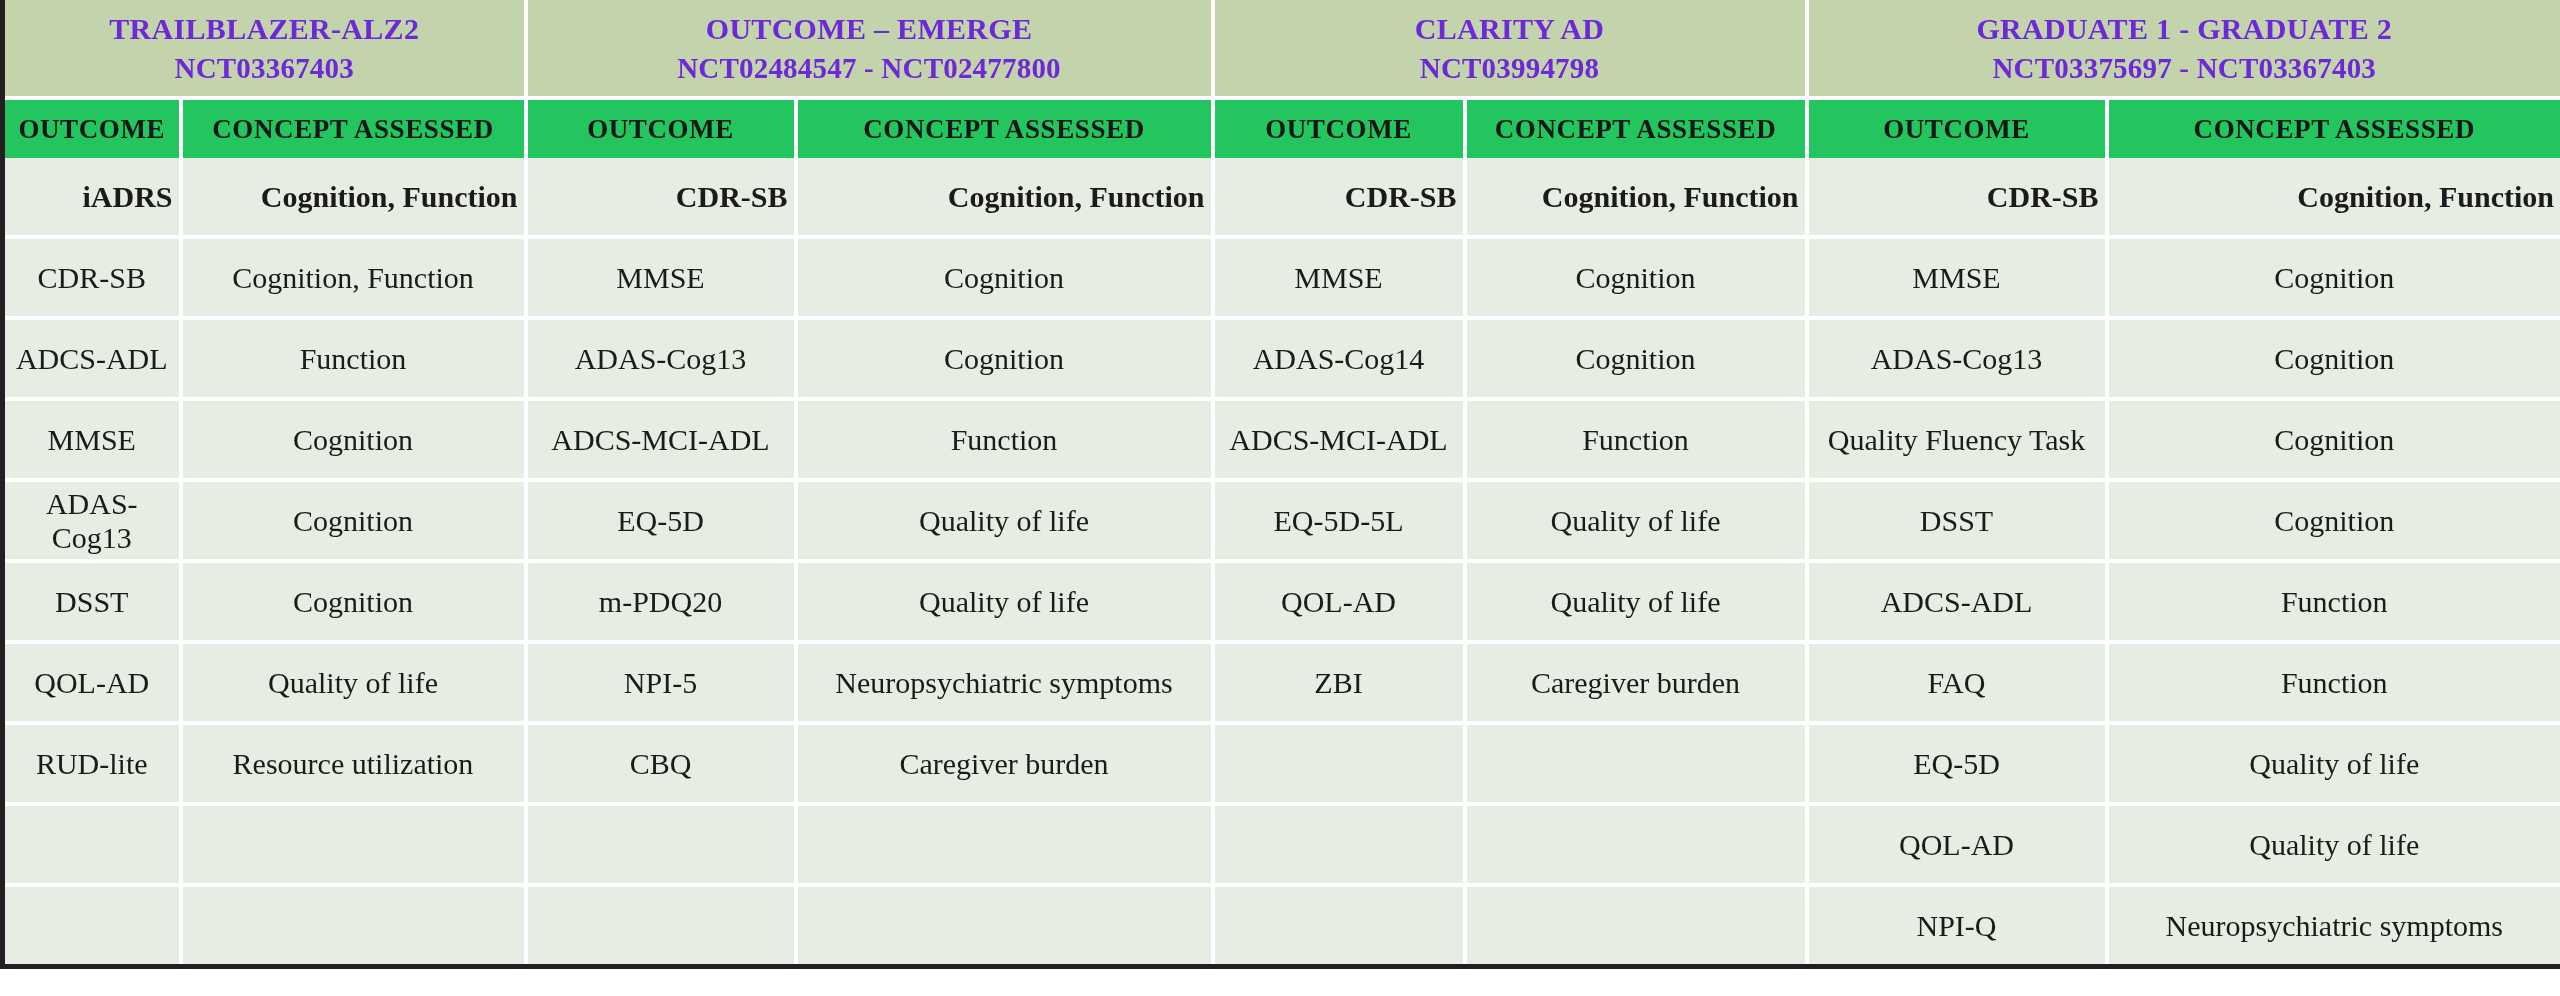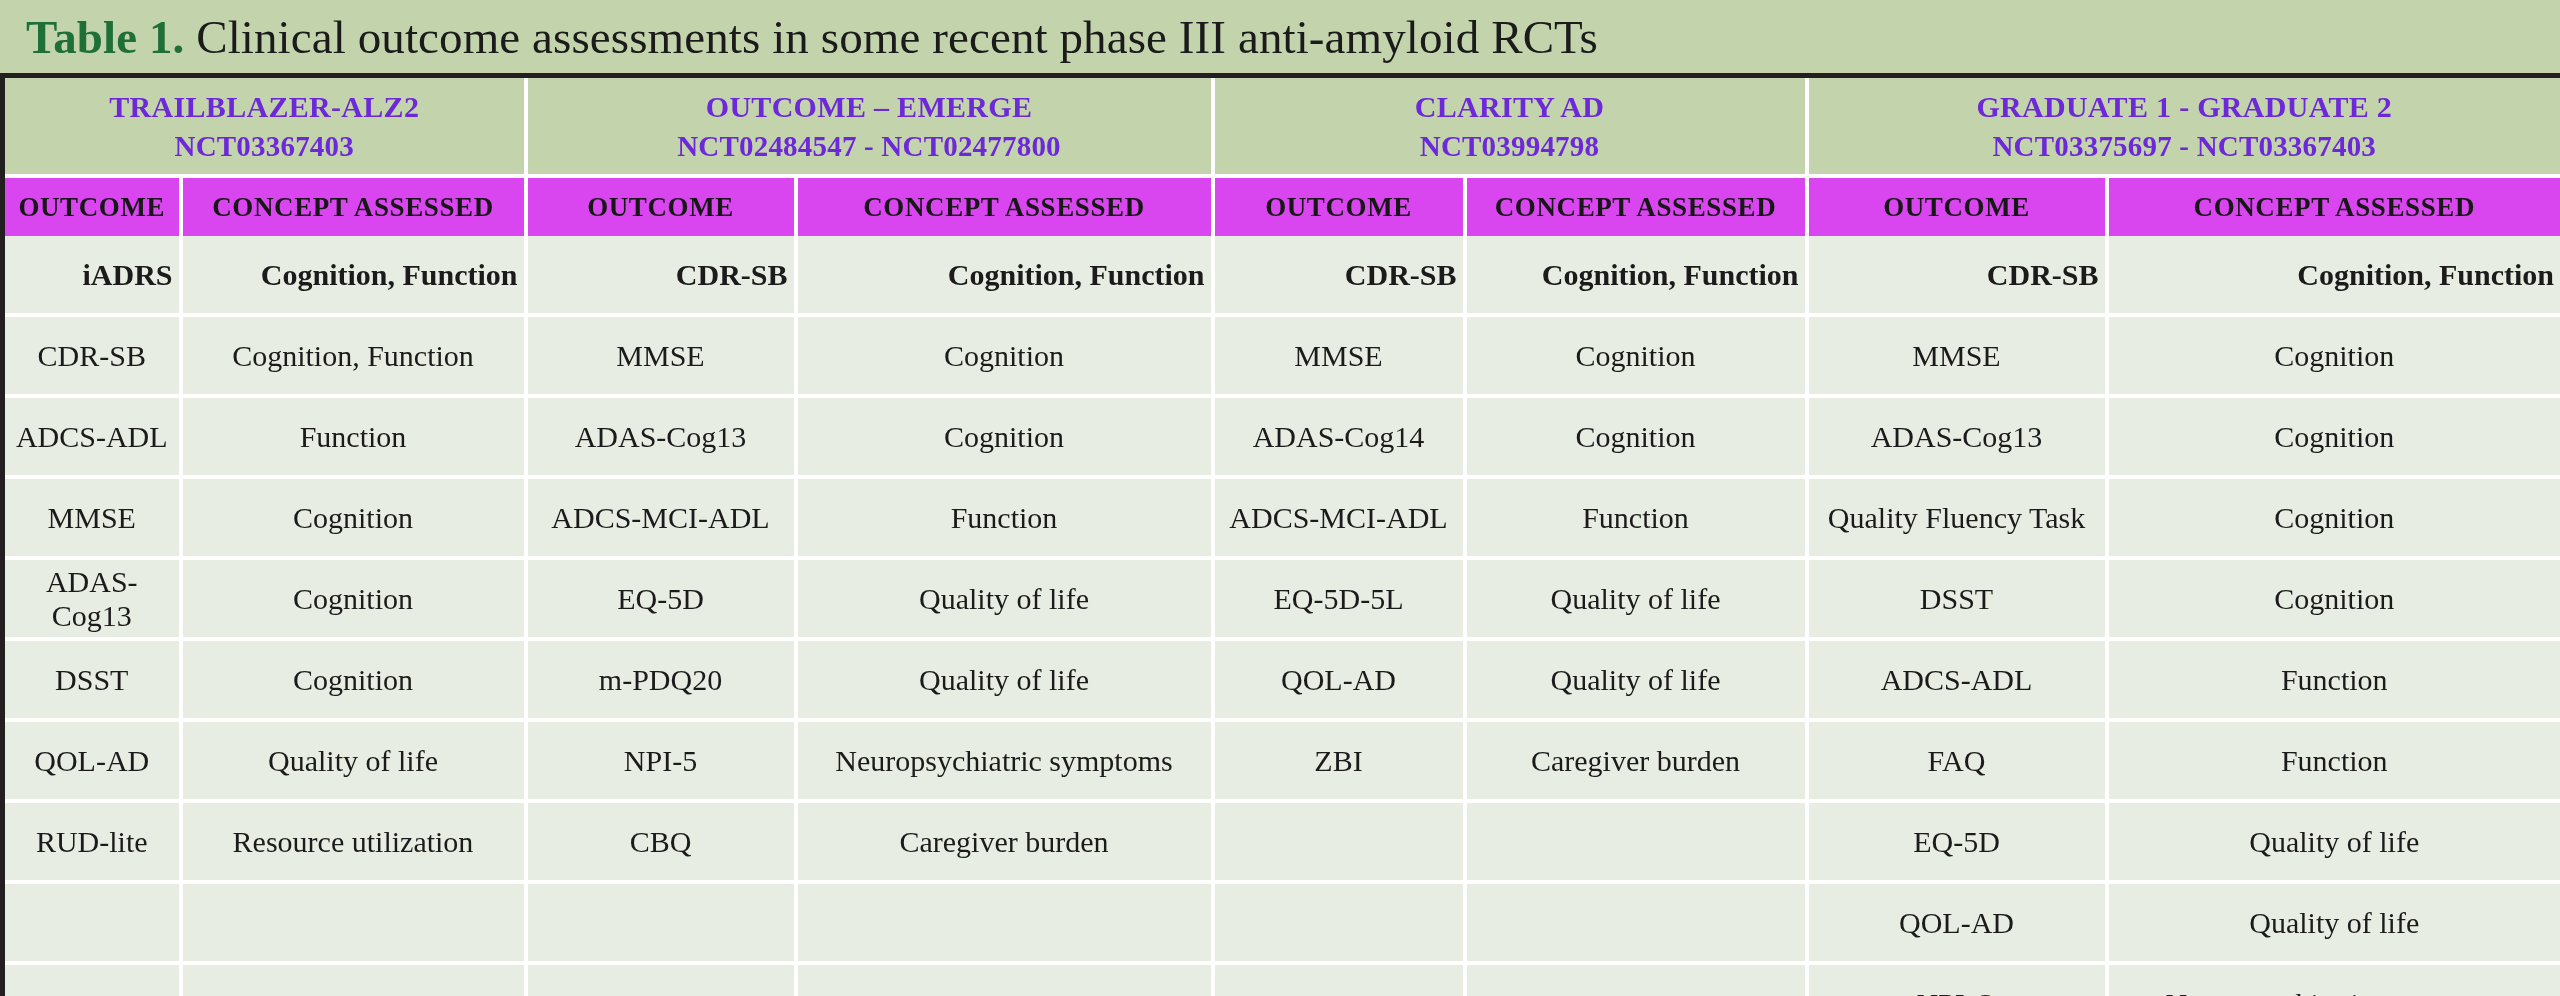--- a/index.html
+++ b/index.html
@@ -68,21 +68,21 @@
     padding: 0 8px;
   }
   td.study-head:last-child { border-right: none; }
   td.study-head .nct {
     font-weight: bold;
     font-size: 29px;
     letter-spacing: 0.2px;
   }
   tr.subhead td {
     height: 58px;
-    background: #d946ef;
+    background: #22c55e;
     border-top: 4px solid #ffffff;
     border-right: 4px solid #ffffff;
     font-size: 27px;
     font-weight: bold;
     letter-spacing: 0.6px;
     color: #171717;
   }
   tr.subhead td:last-child { border-right: none; }
   tr.data td {
     height: 77px;
@@ -99,25 +99,20 @@
     border-top: none;
     text-align: right;
   }
   tr.data td.empty { background: #e8ede3; }
 </style>
 </head>
 <body>
 
 <div id="page">
 
-  <div class="title-bar">
-    <div class="title-text">
-      <span class="title-label">Table 1.</span><span> Clinical outcome assessments in some recent phase III anti-amyloid RCTs</span>
-    </div>
-  </div>
 
   <table class="tbl">
     <colgroup>
       <col style="width:178px">
         <col style="width:345px">
       <col style="width:270px">
         <col style="width:417px">
       <col style="width:252px">
         <col style="width:342px">
       <col style="width:300px">

